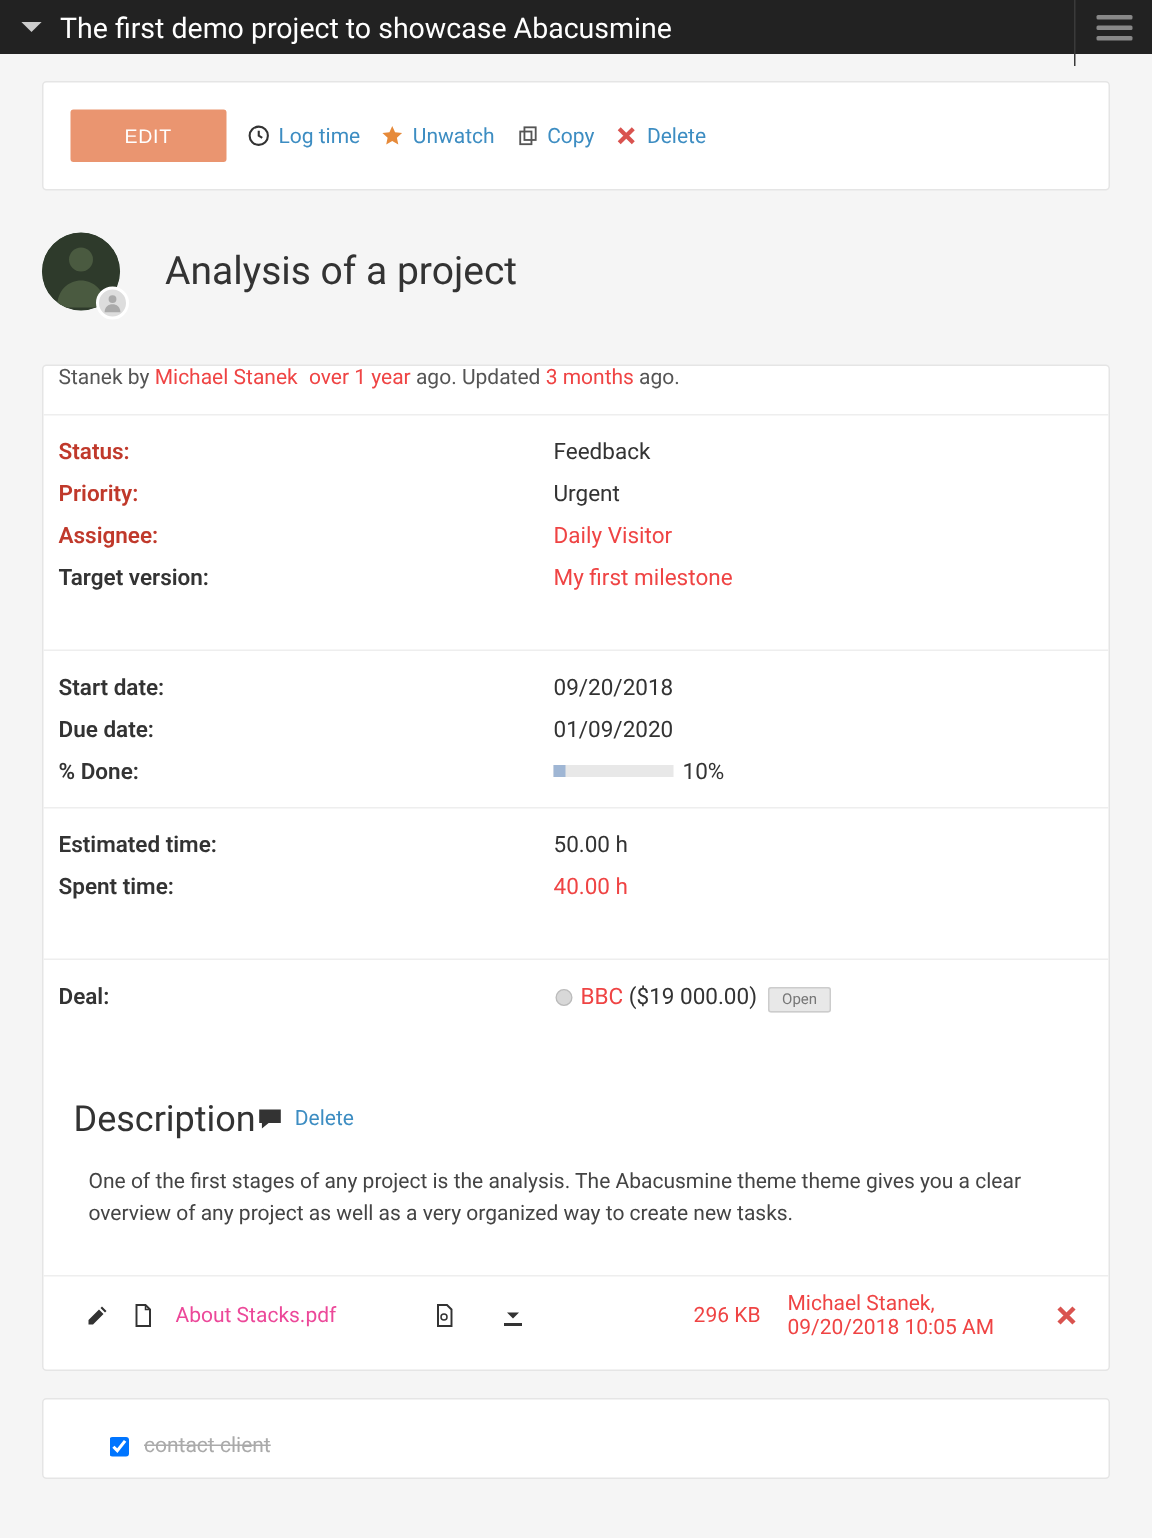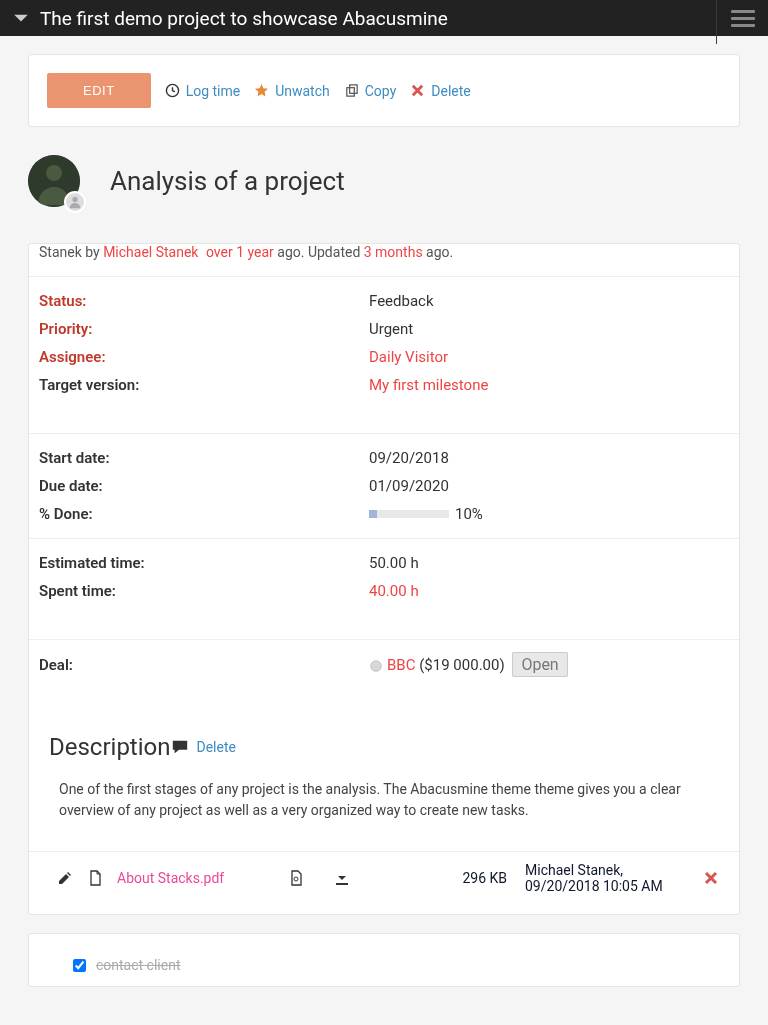--- a/index.html
+++ b/index.html
@@ -30,34 +30,34 @@
 
 .attrs { border-top: 1px solid #eee; }
 .attr-block { padding: 10px 0; border-bottom: 1px solid #eee; }
 .attr-row { display: flex; padding: 5px 10px; align-items: center; }
 .attr-label { width: 330px; font-weight: 600; color: #333; font-size: 15px; }
 .attr-label.red { color: #c0392b; }
 .attr-value { flex: 1; font-size: 15px; }
 .progress-wrap { display: inline-flex; align-items: center; gap: 6px; }
 .progress-bar { width: 80px; height: 8px; background: #e8e8e8; position: relative; }
 .progress-fill { height: 100%; background: #9fb6d4; }
-.badge { background: #e8e8e8; color: #777; font-size: 16px; padding: 2px 8px; border-radius: 2px; margin-left: 4px; border:1px solid #ccc; }
+.badge { background: #e8e8e8; color: #777; font-size: 10px; padding: 2px 8px; border-radius: 2px; margin-left: 4px; border:1px solid #ccc; }
 .deal-icon { display:inline-block; width:14px; height:14px; vertical-align:middle; margin-right:4px; }
 
 .desc-section { padding: 20px 20px 30px 20px; }
 .desc-header { display: flex; align-items: center; margin-bottom: 18px; }
 .desc-title { font-size: 24px; font-weight: 400; }
 .quote-link { display: inline-flex; align-items: center; gap: 8px; color: #3d8dc2; cursor: pointer; }
 .quote-link svg { width: 18px; height: 18px; fill: #333; }
 .desc-body { padding: 0 10px; line-height: 1.5; color: #444; }
 
 .attach-row { display: flex; align-items: center; padding: 10px 20px 20px 28px; gap: 14px; border-top: 1px solid #eee; }
 .attach-icon { width: 16px; height: 16px; cursor: pointer; }
 .attach-name { color: #ec4899; cursor: pointer; }
-.attach-meta { margin-left: auto; display: flex; align-items: center; gap: 18px; color: #0f172a; font-size: 14px; }
+.attach-meta { margin-left: auto; display: flex; align-items: center; gap: 18px; color: #ef4444; font-size: 14px; }
 .attach-delete { color: #d9534f; cursor: pointer; }
 
 .checklist-section { padding: 20px 20px 10px 20px; }
 .checklist-title { font-size: 24px; font-weight: 400; margin-bottom: 18px; }
 .check-item { display: flex; align-items: center; gap: 10px; padding: 3px 24px; font-size: 14px; }
 .check-item.done span { color: #aaa; text-decoration: line-through; }
 .check-item input { width: 13px; height: 13px; }
 
 .icon-dark { fill: #333; }
 .icon-star { fill: #e68a3a; }

